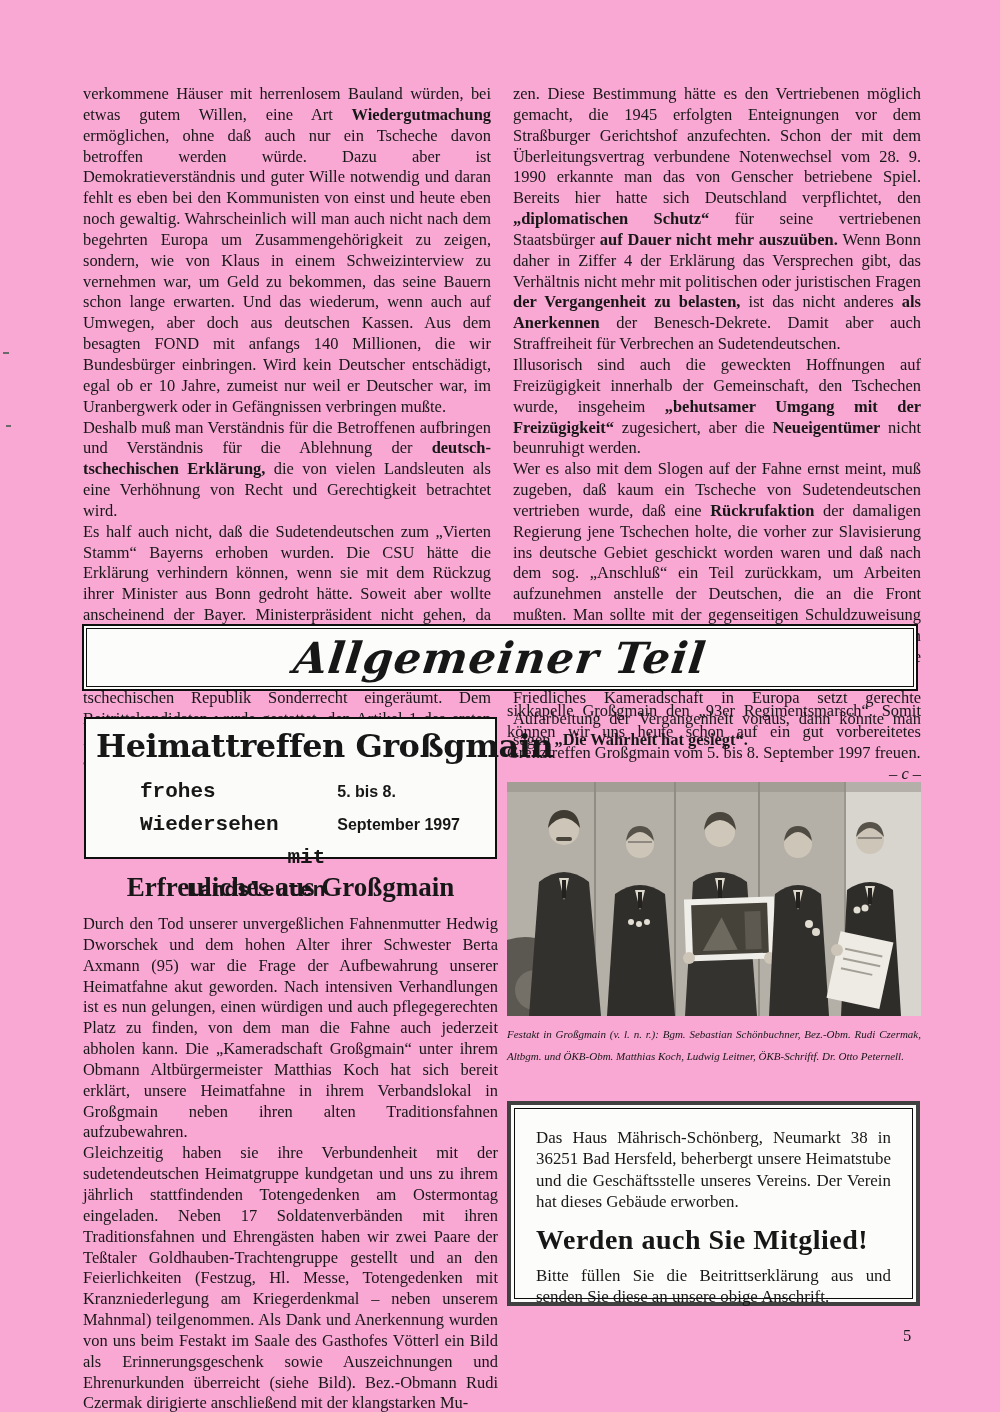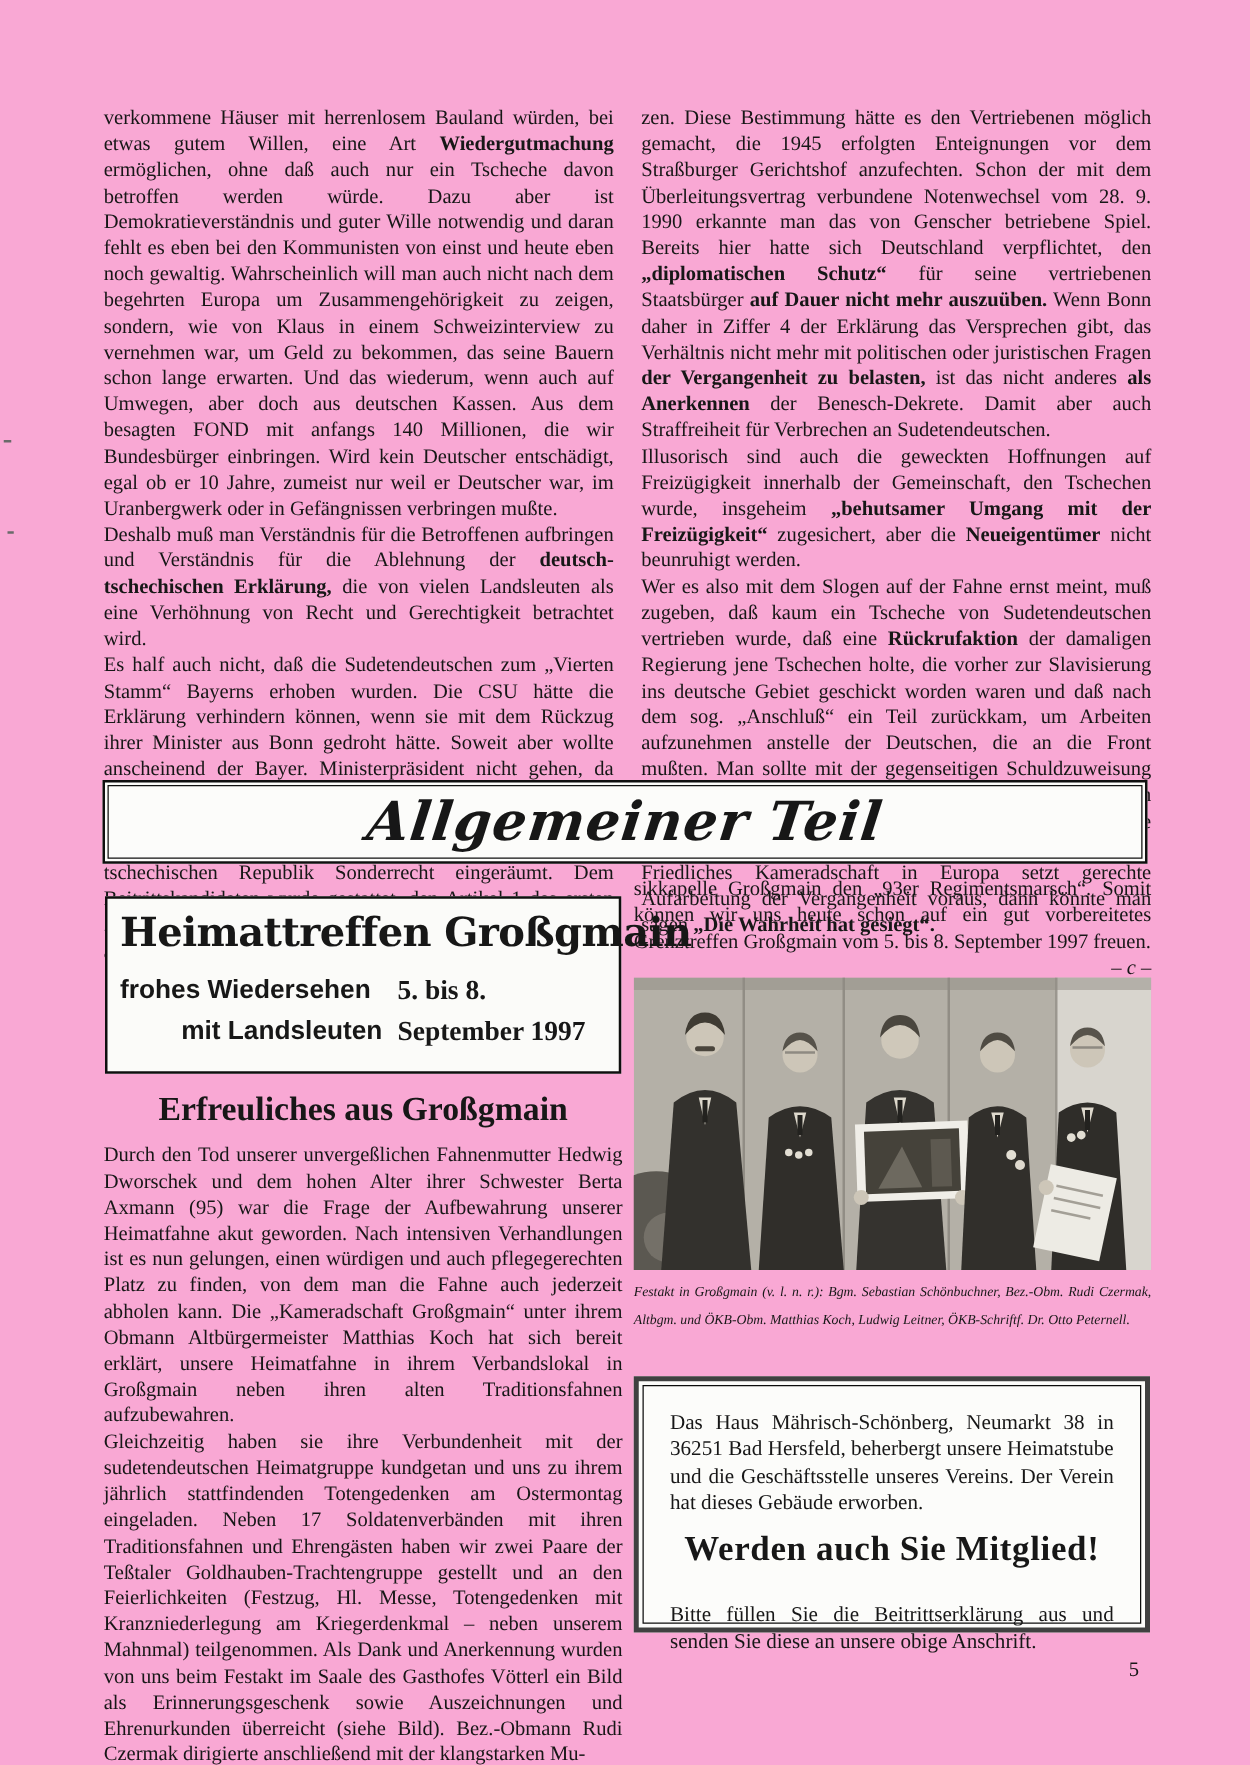--- a/index.html
+++ b/index.html
@@ -15,38 +15,38 @@
           padding:2px;box-sizing:border-box;background:#fcfcfa;}
   .banner-inner{border:1px solid #0f0f0f;height:100%;display:flex;align-items:center;justify-content:center;box-sizing:border-box;}
   .banner-title{font-family:"DejaVu Serif",serif;font-weight:bold;font-style:italic;
                 font-size:43px;transform:skewX(-7deg);letter-spacing:1px;}
   
   .event-box{position:absolute;left:84px;top:717px;width:413px;height:142px;border:2px solid #0f0f0f;
              box-sizing:border-box;padding:8px 10px;background:#fbfbf9;}
   .event-title{font-family:"DejaVu Serif",serif;font-weight:bold;font-size:32px;letter-spacing:-0.5px;
                text-align:center;white-space:nowrap;margin:0;}
   .event-row{display:flex;margin-top:10px;align-items:flex-start;}
-  .event-left{width:55%;font-family:Liberation Sans, sans-serif;font-weight:bold;font-size:21px;line-height:33px;}
+  .event-left{width:55%;font-family:Liberation Mono, monospace;font-weight:bold;font-size:21px;line-height:33px;margin-left:44px;}
   .event-left .l2{text-align:right;padding-right:4px;}
-  .event-dates{width:45%;font-family:Liberation Serif, serif;font-weight:bold;font-size:22px;line-height:33px;padding-left:8px;box-sizing:border-box;}
+  .event-dates{width:45%;font-family:Liberation Sans, sans-serif;font-weight:bold;font-size:16px;line-height:33px;padding-left:8px;box-sizing:border-box;}
   
   .sub-left{position:absolute;left:83px;top:872px;width:415px;}
   .sub-heading{font-size:27px;font-weight:bold;text-align:center;margin:0 0 11px 0;}
   
   .sub-right{position:absolute;left:507px;top:701px;width:414px;}
   .author{float:right;font-style:italic;}
   .photo{position:absolute;left:507px;top:782px;width:414px;height:234px;}
   .caption{position:absolute;left:507px;top:1024px;width:414px;margin:0;font-style:italic;
            font-size:11px;line-height:21.6px;text-align:justify;}
   
   .member-box{position:absolute;left:507px;top:1101px;width:413px;height:205px;border:4px solid #404040;
               box-sizing:border-box;padding:3px;background:#fcfcfa;}
   .member-inner{border:1px solid #0c0c0c;height:100%;box-sizing:border-box;padding:18px 21px 0;}
   .member-text{margin:0;font-size:16.9px;line-height:21.3px;text-align:justify;}
-  .member-headline{margin:12px 0 25px 0;font-size:28px;font-weight:bold;text-align:center;letter-spacing:0.5px;}
+  .member-headline{margin:12px 0 9px 0;font-size:28px;font-weight:bold;letter-spacing:0.5px;}
   .page-number{position:absolute;left:903px;top:1326px;font-size:16.5px;}
   .margin-mark{position:absolute;background:#6a6a6a;}
   .mm1{left:3px;top:352px;width:6px;height:2px;}
   .mm2{left:6px;top:425px;width:5px;height:2px;}
 </style>
 </head>
 <body>
 
 <div class="page">
 

